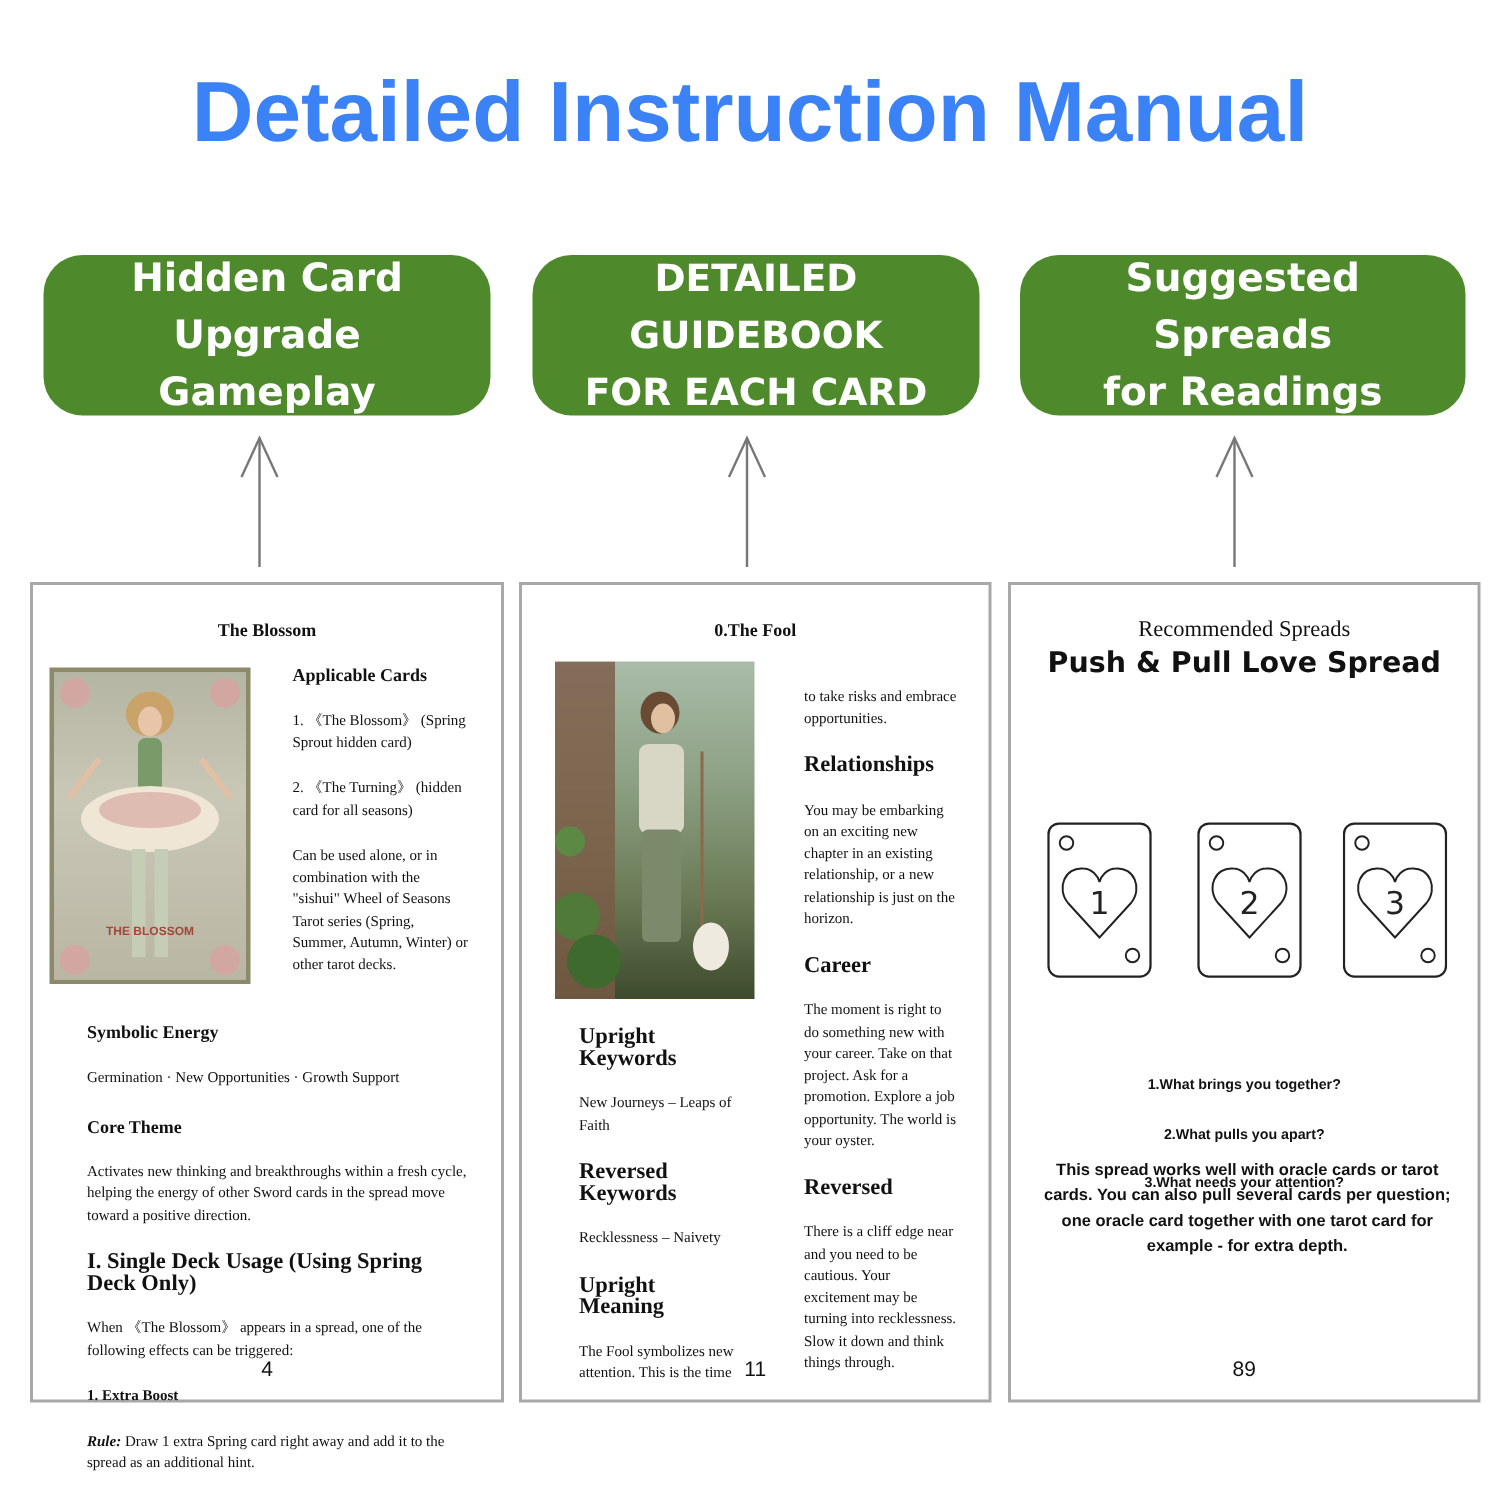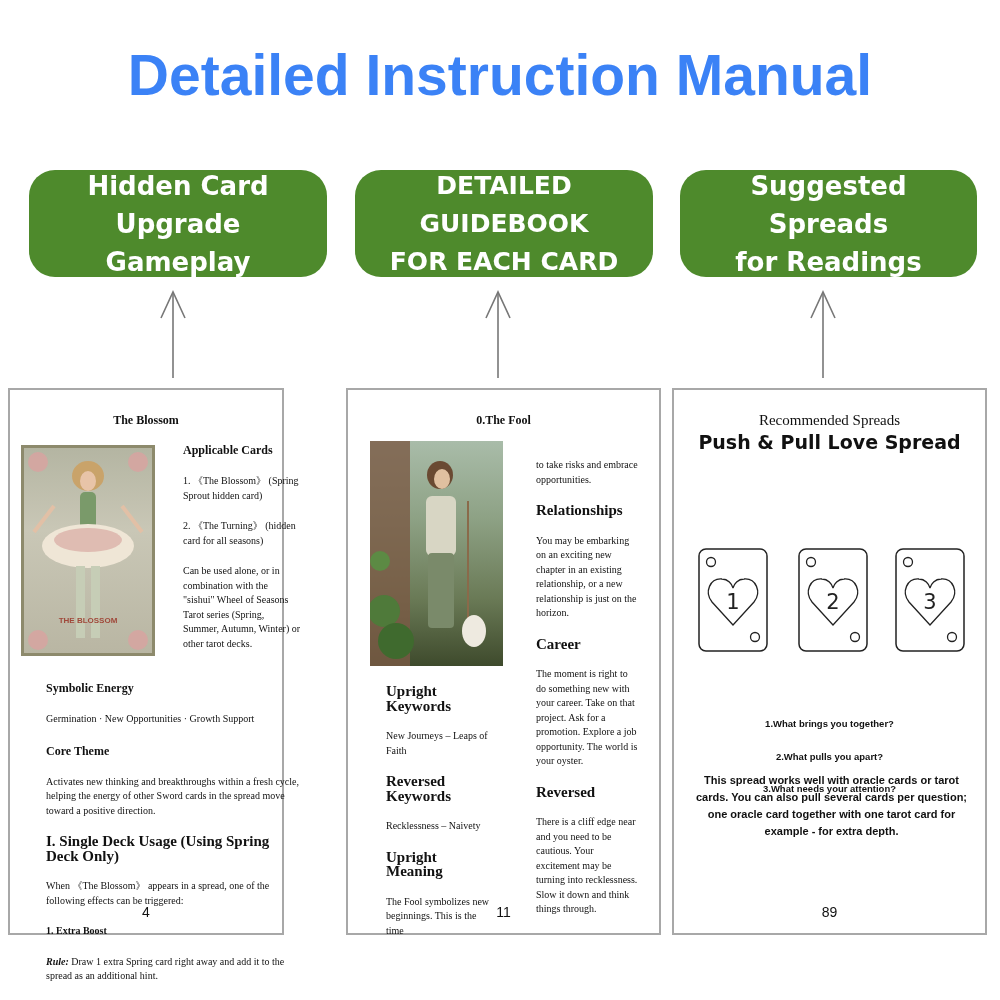--- a/index.html
+++ b/index.html
@@ -22,21 +22,21 @@
   .badge.b1 { left: 29px; width: 298px; }
   .badge.b2 { left: 355px; width: 298px; font-size: 25px; }
   .badge.b3 { left: 680px; width: 297px; }
   .arrow { position: absolute; top: 290px; width: 30px; height: 90px; }
   .arrow.a1 { left: 158px; } .arrow.a2 { left: 483px; } .arrow.a3 { left: 808px; }
 
   .page {
     position: absolute; top: 388px; height: 547px; background: #fff;
     border: 2px solid #a8a8a8; box-sizing: border-box;
   }
-  .page.p1 { left: 8px; width: 276px; padding-left: 46px; }
+  .page.p1 { left: 20px; width: 316px; padding-left: 46px; }
   .page.p2 { left: 346px; width: 315px; }
   .page.p3 { left: 672px; width: 315px; }
   .page-num {
     position: absolute; left: 0; width: 100%; top: 514px; text-align: center;
     font-family: "Liberation Sans", sans-serif; font-size: 14px; color: #111;
   }
   .page-title { position: absolute; left: 0; width: 100%; text-align: center; font-size: 12px; font-weight: bold; }
   .serif-s { font-size: 10px; line-height: 14.5px; }
   .hd { font-weight: bold; font-size: 12px; line-height: 16px; }
   .hd-s { font-weight: bold; font-size: 15px; line-height: 14.5px; }
@@ -162,21 +162,21 @@
       <line x1="98" y1="60" x2="98" y2="190" stroke="#8a6a4a" stroke-width="2"></line>
       <ellipse cx="104" cy="190" rx="12" ry="16" fill="#eeeae0"></ellipse>
     </svg>
   </div>
   <div class="col-l">
     <p class="hd-s">Upright Keywords</p>
     <p class="serif-s">New Journeys – Leaps of Faith</p>
     <p class="hd-s" style="margin-top:14px;">Reversed Keywords</p>
     <p class="serif-s">Recklessness – Naivety</p>
     <p class="hd-s" style="margin-top:14px;">Upright Meaning</p>
-    <p class="serif-s">The Fool symbolizes new beginnings. This is the time</p>
+    <p class="serif-s">The Fool symbolizes new attention. This is the time</p>
   </div>
   <div class="col-r">
     <p class="serif-s">to take risks and embrace opportunities.</p>
     <p class="hd-s" style="margin-top:14px;">Relationships</p>
     <p class="serif-s">You may be embarking on an exciting new chapter in an existing relationship, or a new relationship is just on the horizon.</p>
     <p class="hd-s" style="margin-top:14px;">Career</p>
     <p class="serif-s">The moment is right to do something new with your career. Take on that project. Ask for a promotion. Explore a job opportunity. The world is your oyster.</p>
     <p class="hd-s" style="margin-top:14px;">Reversed</p>
     <p class="serif-s">There is a cliff edge near and you need to be cautious. Your excitement may be turning into recklessness. Slow it down and think things through.</p>
   </div>

